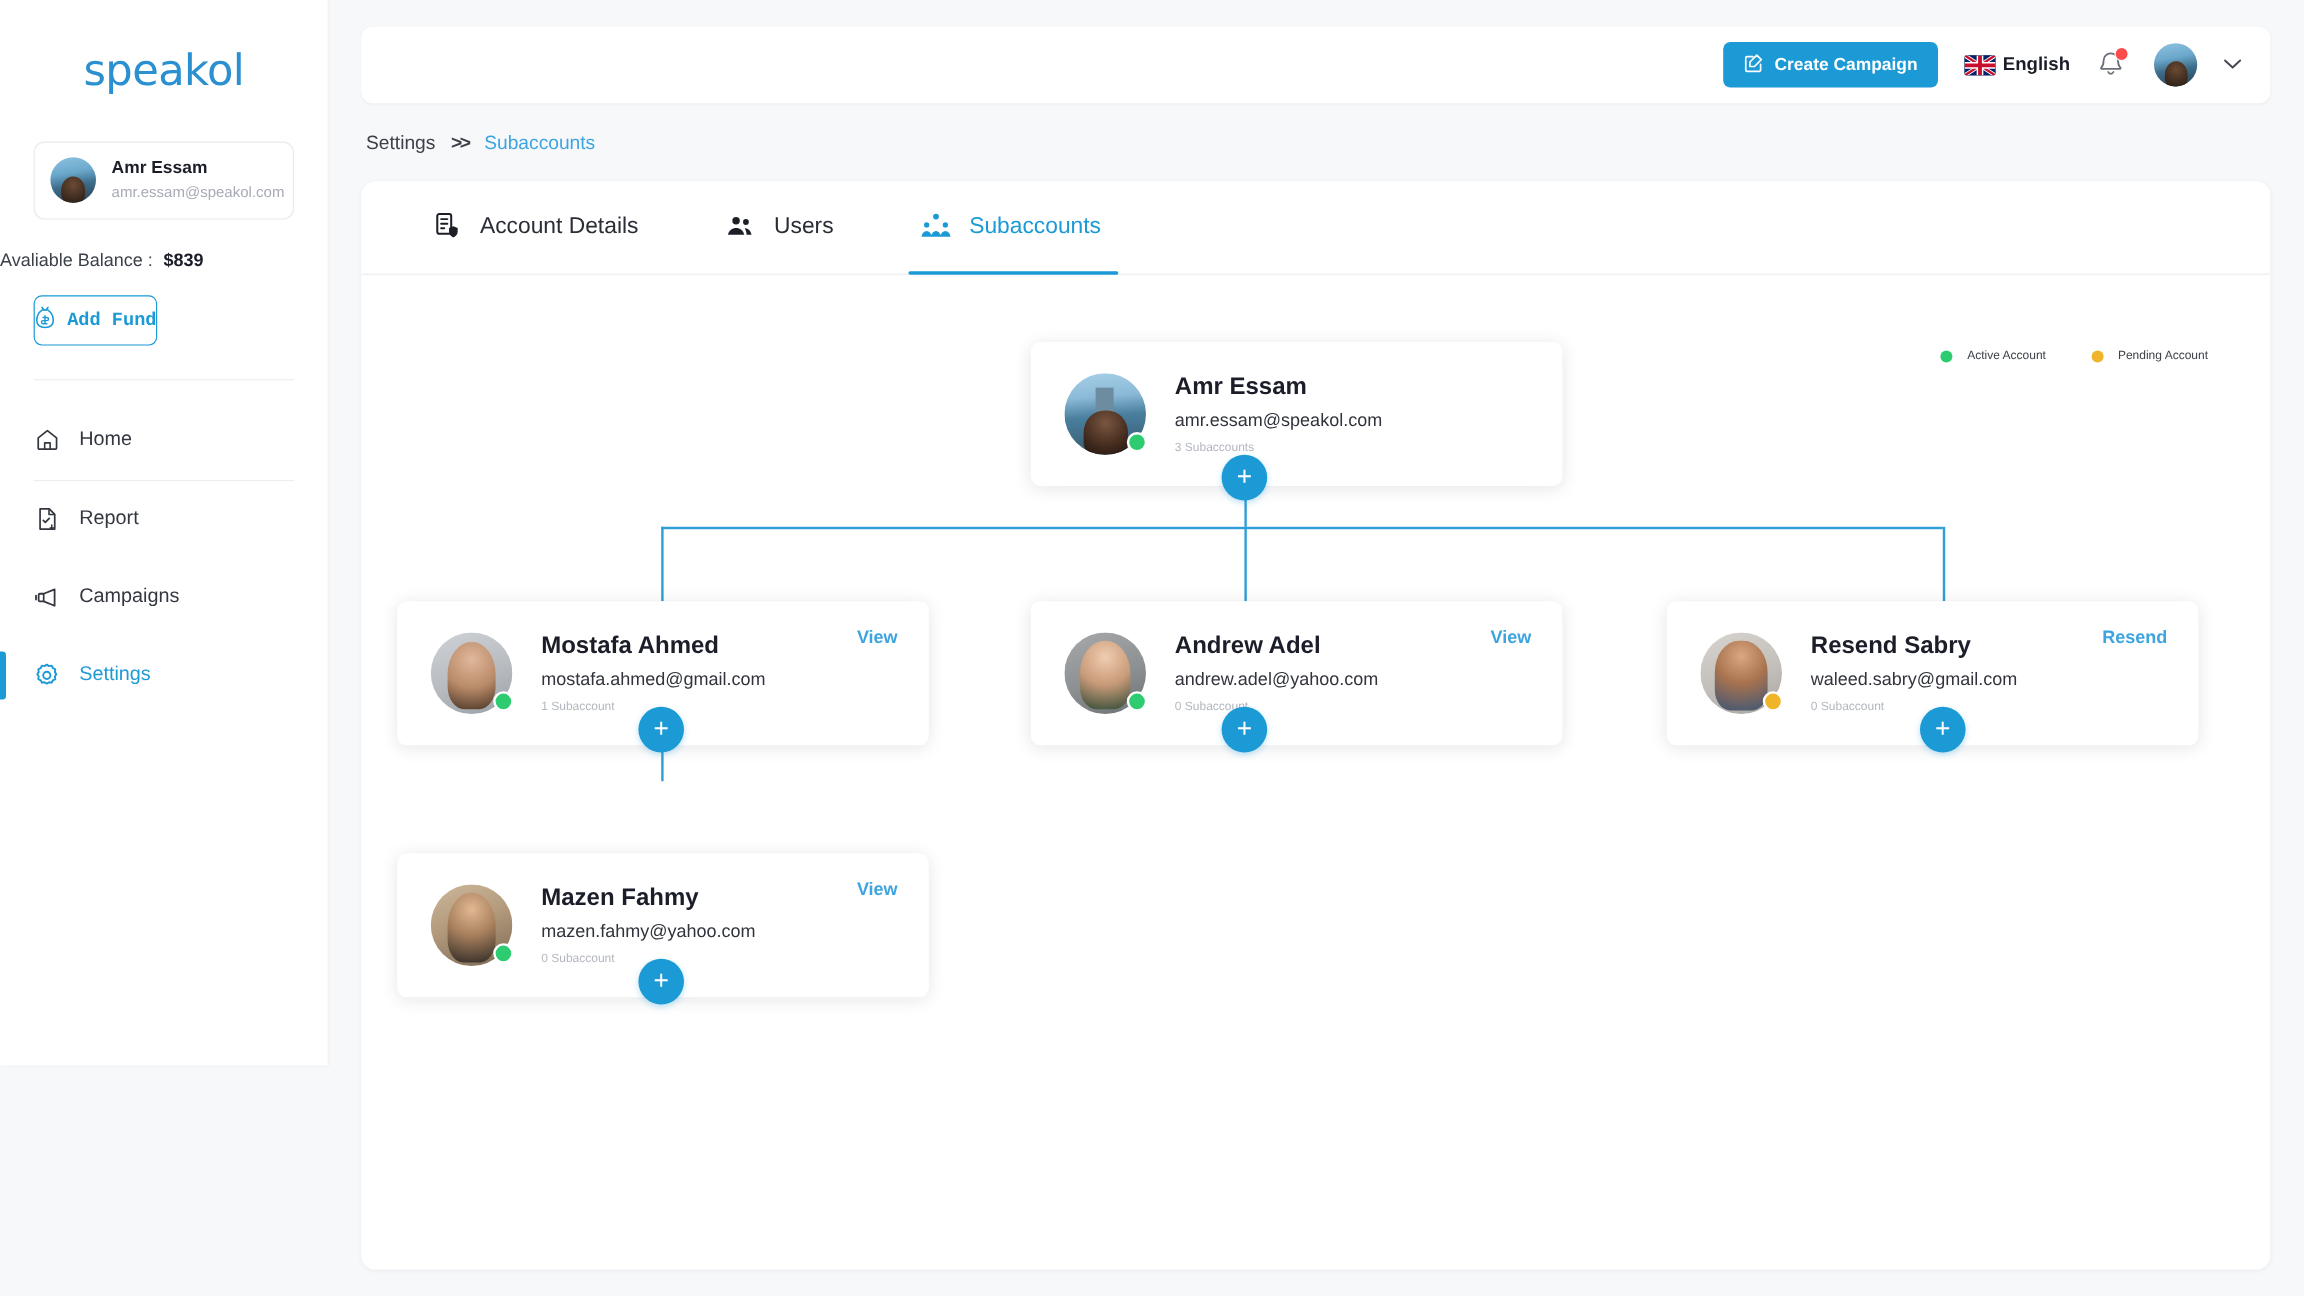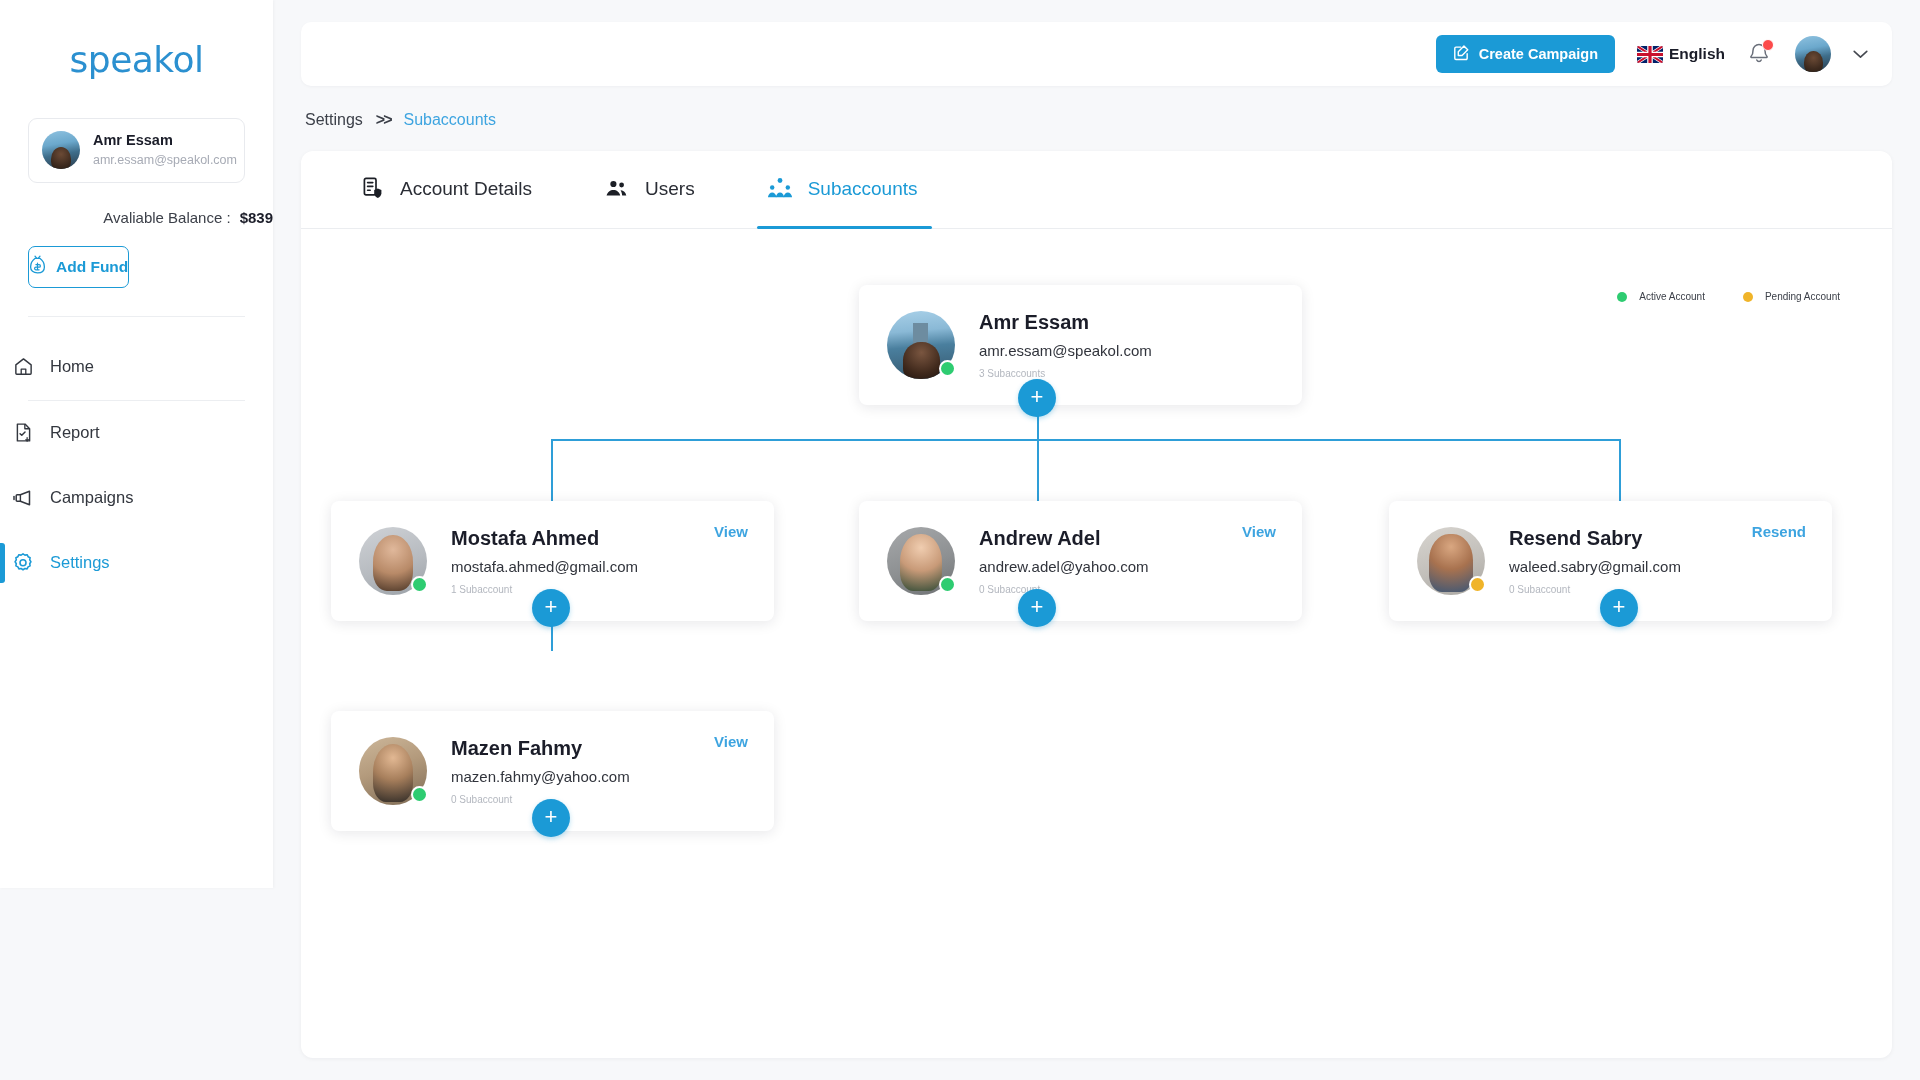--- a/index.html
+++ b/index.html
@@ -63,52 +63,51 @@
   }
   .profile-name {
     font-size: 14.5px; font-weight: bold; color: #1b1d29; line-height: 1.3;
   }
   .profile-email {
     font-size: 12.5px; color: #a7abb5; line-height: 1.5; margin-top: 1px;
   }
 
   .balance-row {
     margin-top: 26px;
-    text-align: right;
+    text-align: left;
     font-size: 15px;
     color: #3c4049;
-    padding-left: 32px;
   }
   .balance-row .amount { font-weight: bold; color: #1b1d29; margin-left: 9px; }
 
   .add-fund-btn {
     display: flex; align-items: center; justify-content: center; gap: 10px;
     margin: 20px 28px 0 28px;
     height: 42px;
     border: 1.6px solid #1b9ad6;
     border-radius: 7px;
     background: #fff;
     color: #1b9ad6;
     font-size: 15.5px;
     font-weight: bold;
     cursor: pointer;
-    font-family: Liberation Sans, sans-serif;
+    font-family: Liberation Mono, monospace;
   }
 
   .side-divider {
     margin: 28px 28px 0 28px;
     height: 1px;
     background: #eceef1;
   }
 
   .nav { margin-top: 18px; }
   .nav-item {
     display: flex; align-items: center; gap: 16px;
     height: 65px;
-    padding-left: 12px;
+    padding-left: 28px;
     color: #33373f;
     font-size: 16.5px;
     cursor: pointer;
     position: relative;
     border-bottom: 1px solid transparent;
   }
   .nav-item .nav-ico { width: 22px; height: 22px; display:flex; align-items:center; justify-content:center; flex:0 0 22px; }
   .nav-item.active { color: #1b9ad6; }
   .nav-item.active::before {
     content: "";

